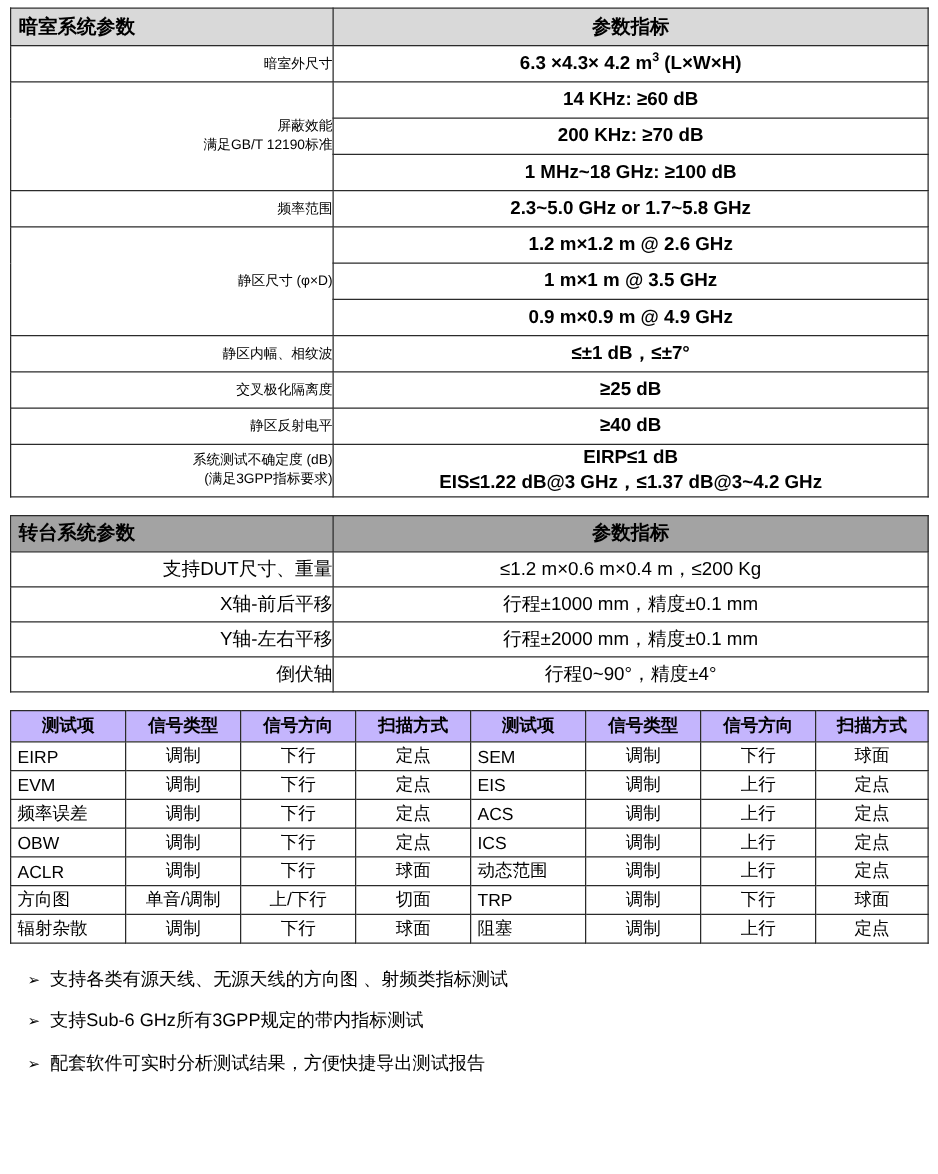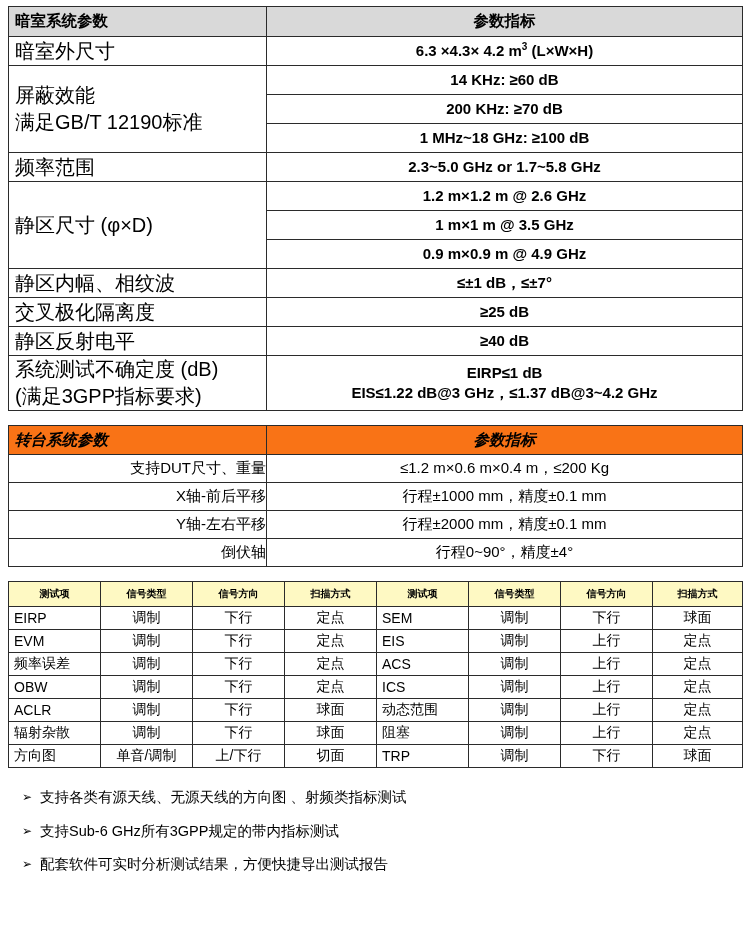--- a/index.html
+++ b/index.html
@@ -38,62 +38,61 @@
   .t1 { margin-bottom: 14px; }
   .t1 .hdr {
     background: #d9d9d9;
     font-size: 15.5px;
     font-weight: bold;
     height: 29px;
   }
   .t1 .hdr.left  { text-align: left; padding-left: 6px; }
   .t1 .hdr.right { text-align: center; }
   .t1 .lbl {
-    font-size: 20px;
-    text-align: left;
+    font-size: 11px;
+    text-align: right;
     padding-left: 6px;
     line-height: 1.35;
   }
   .t1 .val {
     font-size: 15px;
     text-align: center;
     height: 28px;
     line-height: 1.35;
     font-weight: bold;
   }
   .sup { font-size: 10px; vertical-align: super; }
 
   
   .t2 { margin-bottom: 14px; }
   .t2 .hdr {
-    background: #f97316;
+    background: #a3a3a3;
     font-size: 15.5px;
     font-weight: bold;
     height: 28px;
-    font-style: italic;
   }
   .t2 .hdr.left  { text-align: left; padding-left: 6px; }
   .t2 .hdr.right { text-align: center; }
   .t2 .lbl {
     font-size: 15px;
     text-align: right;
     padding-left: 6px;
     height: 27px;
   }
   .t2 .val {
     font-size: 15px;
     text-align: center;
     height: 27px;
   }
 
   
   .t3 { margin-bottom: 16px; }
   .t3 th {
-    background: #fef9c3;
-    font-size: 10px;
+    background: #c4b5fd;
+    font-size: 14px;
     font-weight: bold;
     height: 24px;
     text-align: center;
   }
   .t3 td {
     font-size: 14px;
     height: 22px;
     text-align: center;
   }
   .t3 td.itm {
@@ -294,38 +293,38 @@
         <td class="itm">ACLR</td>
         <td>调制</td>
         <td>下行</td>
         <td>球面</td>
         <td class="itm">动态范围</td>
         <td>调制</td>
         <td>上行</td>
         <td>定点</td>
       </tr>
       <tr>
-        <td class="itm">辐射杂散</td>
-        <td>调制</td>
-        <td>下行</td>
-        <td>球面</td>
-        <td class="itm">阻塞</td>
-        <td>调制</td>
-        <td>上行</td>
-        <td>定点</td>
-      </tr>
-      <tr>
         <td class="itm">方向图</td>
         <td>单音/调制</td>
         <td>上/下行</td>
         <td>切面</td>
         <td class="itm">TRP</td>
         <td>调制</td>
         <td>下行</td>
         <td>球面</td>
+      </tr>
+      <tr>
+        <td class="itm">辐射杂散</td>
+        <td>调制</td>
+        <td>下行</td>
+        <td>球面</td>
+        <td class="itm">阻塞</td>
+        <td>调制</td>
+        <td>上行</td>
+        <td>定点</td>
       </tr>
     </tbody>
   </table>
 
   <div class="bullets">
     <div class="bullet">
       <span class="mk">➢</span>
       <span class="tx">支持各类有源天线、无源天线的方向图 、射频类指标测试</span>
     </div>
     <div class="bullet">

